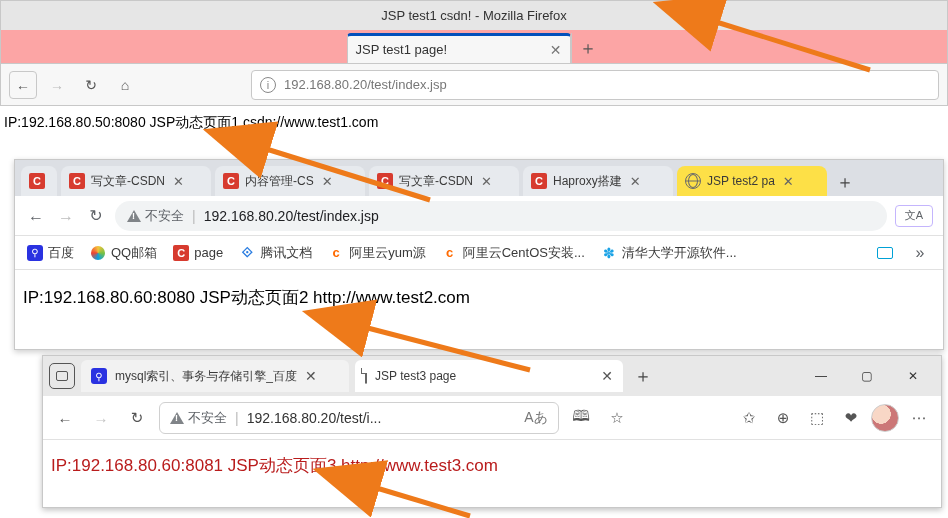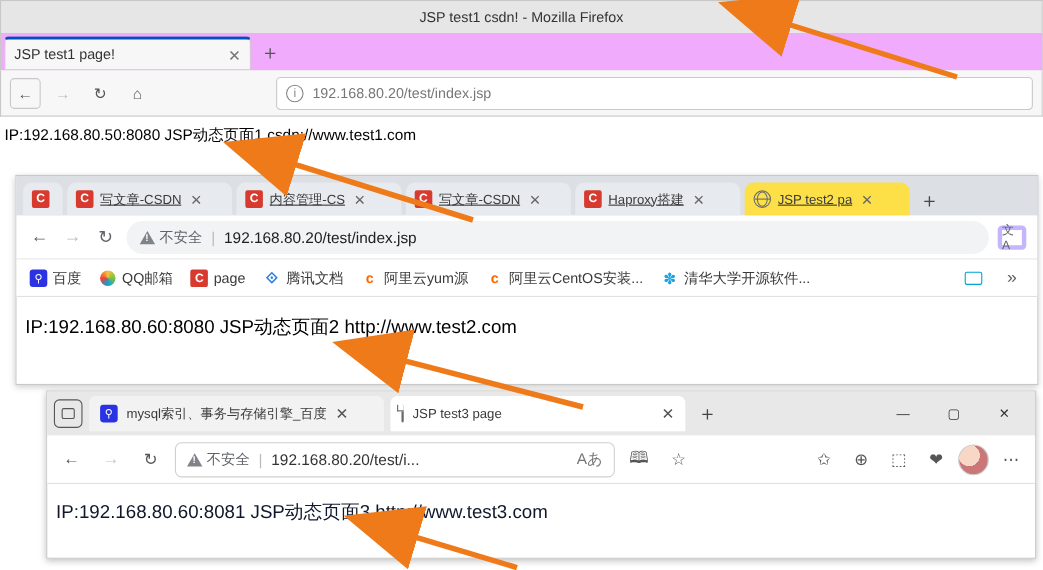--- a/index.html
+++ b/index.html
@@ -1,37 +1,37 @@
 <!DOCTYPE html>
 <html><head>
 <meta charset="utf-8">
 <style>
   * { box-sizing: border-box; margin: 0; padding: 0; font-family: "Segoe UI", "Microsoft YaHei", Arial, sans-serif; }
   html,body { width:948px; height:518px; background:#fff; overflow:hidden; }
 
   
   .ff-titlebar { height:30px; background:#e6e6e6; border:1px solid #c8c8c8; border-bottom:none; display:flex; align-items:center; justify-content:center; font-size:13px; color:#333; position:relative; }
-  .ff-tabstrip { height:34px; background:#f0abfc; border:1px solid #c8c8c8; border-top:none; display:flex; align-items:flex-end; }
+  .ff-tabstrip { height:34px; background:#fca5a5; border:1px solid #c8c8c8; border-top:none; display:flex; align-items:flex-end;justify-content:center; }
   .ff-tab { height:30px; min-width:224px; background:#f7f7f7; border:1px solid #c8c8c8; border-bottom:none; border-top:3px solid #0250bb; display:flex; align-items:center; padding:0 8px; font-size:13px; color:#333; gap:8px; border-radius:4px 4px 0 0; margin-left:3px;}
   .ff-tab .close { margin-left:auto; color:#777; font-size:14px;}
   .ff-newtab { width:34px; height:30px; display:flex; align-items:center; justify-content:center; color:#555; font-size:18px; border-left:1px solid #c8c8c8; }
   .ff-toolbar { height:42px; background:#f7f7f7; border:1px solid #c8c8c8; border-top:none; display:flex; align-items:center; gap:6px; padding:0 8px; }
   .ff-btn { width:28px; height:28px; border:1px solid #c8c8c8; border-radius:4px; display:flex; align-items:center; justify-content:center; color:#555; font-size:14px; background:#f7f7f7;}
   .ff-btn.flat { border:none; background:transparent;}
   .ff-url { flex:1; max-width:700px; height:30px; border:1px solid #c8c8c8; border-radius:4px; display:flex; align-items:center; padding:0 8px; gap:8px; background:#fff; color:#777; font-size:13px;}
   .ff-url .info { width:16px;height:16px;border:1.5px solid #888;border-radius:50%;display:flex;align-items:center;justify-content:center;font-size:11px;color:#888;}
   .page1 { padding:8px 4px; font-size:14px; font-family: "SimSun","Microsoft YaHei",serif; color:#000; }
 
   
   .chrome { position:absolute; left:14px; top:159px; width:930px; border:1px solid #c8c8c8; background:#fff; box-shadow:0 2px 6px rgba(0,0,0,.2);}
   .ch-tabstrip { height:36px; background:#dcdfe4; display:flex; align-items:flex-end; padding:0 6px; gap:4px; overflow:hidden;}
   .ch-tab { height:30px; background:#e7eaee; border-radius:8px 8px 0 0; display:flex; align-items:center; padding:0 8px; font-size:12px; color:#3a3a3a; gap:6px; min-width:0;}
   .ch-tab.active { background:#fde047; }
   .ch-tab .fav { width:16px;height:16px;flex:none; display:flex;align-items:center;justify-content:center;}
-  .ch-tab .lbl { white-space:nowrap; overflow:hidden; text-overflow:ellipsis;text-decoration:underline; }
+  .ch-tab .lbl { white-space:nowrap; overflow:hidden; text-overflow:ellipsis; }
   .ch-tab .x { margin-left:2px; color:#666; font-size:13px; flex:none;}
   .ch-newtab { width:28px;height:28px;display:flex;align-items:center;justify-content:center;color:#444;font-size:18px;}
   .ch-toolbar { height:40px; background:#fff; border-bottom:1px solid #e1e1e1; display:flex; align-items:center; gap:8px; padding:0 10px;}
   .ch-ico { width:22px;height:22px;display:flex;align-items:center;justify-content:center;color:#5f6368;font-size:16px;}
   .ch-url { flex:1; height:30px; background:#f1f3f4; border-radius:15px; display:flex; align-items:center; padding:0 12px; gap:8px; font-size:14px; color:#202124;}
   .ch-url .warn { display:flex;align-items:center;gap:4px;color:#5f6368;font-size:13px;}
   .ch-url .sep { color:#bbb;}
   .ch-bookmarks { height:34px; background:#fff; border-bottom:1px solid #e1e1e1; display:flex; align-items:center; gap:16px; padding:0 12px; font-size:13px; color:#3a3a3a; overflow:hidden;}
   .bm { display:flex; align-items:center; gap:5px; white-space:nowrap;}
   .bm .i { width:16px;height:16px;flex:none;display:flex;align-items:center;justify-content:center;}
@@ -60,21 +60,21 @@
   .ed-winbtns { margin-left:auto; display:flex; gap:2px;}
   .ed-winbtn { width:44px;height:30px;display:flex;align-items:center;justify-content:center;color:#333;font-size:12px;}
   .ed-toolbar { height:44px; background:#fff; border-bottom:1px solid #e1e1e1; display:flex; align-items:center; gap:8px; padding:0 8px;}
   .ed-ico { width:28px;height:28px;display:flex;align-items:center;justify-content:center;color:#555;font-size:15px;}
   .ed-url { flex:0 1 400px; height:32px; background:#fff; border:1px solid #d0d0d0; border-radius:6px; display:flex; align-items:center; padding:0 10px; gap:8px; font-size:14px; color:#333;}
   .ed-url .warn { display:flex;align-items:center;gap:4px;color:#5f6368;font-size:13px;}
   .ed-url .sep { color:#bbb;}
   .ed-url .rf { margin-left:auto; color:#777;}
   .ed-right { margin-left:auto; display:flex; align-items:center; gap:6px;}
   .avatar { width:28px;height:28px;border-radius:50%;background:radial-gradient(circle at 35% 35%, #f8d7c6 0 40%, #c77 41% 100%);border:1px solid #ccc;}
-  .page3 { padding:14px 8px 30px; font-size:17px; color:#0f172a;}
+  .page3 { padding:14px 8px 30px; font-size:17px; color:#b91c1c;}
 
   .warn-tri { width:0;height:0;border-left:7px solid transparent;border-right:7px solid transparent;border-bottom:12px solid #808488;position:relative;}
   .warn-tri::after{content:"!";position:absolute;left:-2px;top:1px;font-size:9px;color:#fff;font-weight:bold;}
   .doc-ico { width:12px;height:14px;border:1.5px solid #666;border-radius:2px;position:relative;}
   .doc-ico::after{content:"";position:absolute;right:-1px;top:-1px;width:5px;height:5px;background:#fff;border-left:1.5px solid #666;border-bottom:1.5px solid #666;}
 
   svg.arrsvg { position:absolute; overflow:visible; }
 </style>
 </head>
 <body>
@@ -153,21 +153,21 @@
     <div class="ch-ico" style="color:#bdbdbd;">→</div>
     <div class="ch-ico">↻</div>
     <div class="ch-url">
       <span class="warn">
           <span class="warn-tri"></span>
           <span>不安全</span>
         </span>
       <span class="sep">|</span>
       <span>192.168.80.20/test/index.jsp</span>
     </div>
-    <div class="ch-ico" style="margin-left:auto;border:4px solid #c4b5fd;border-radius:4px;width:26px;height:22px;font-size:11px;">文A</div>
+    <div class="ch-ico" style="margin-left:auto;border:1px solid #c4b5fd;border-radius:4px;width:38px;height:22px;font-size:11px;">文A</div>
   </div>
   <div class="ch-bookmarks">
     <div class="bm">
         <span class="i">
           <span class="fav-baidu">⚲</span>
         </span>
         <span>百度</span>
       </div>
     <div class="bm">
         <span class="i">

